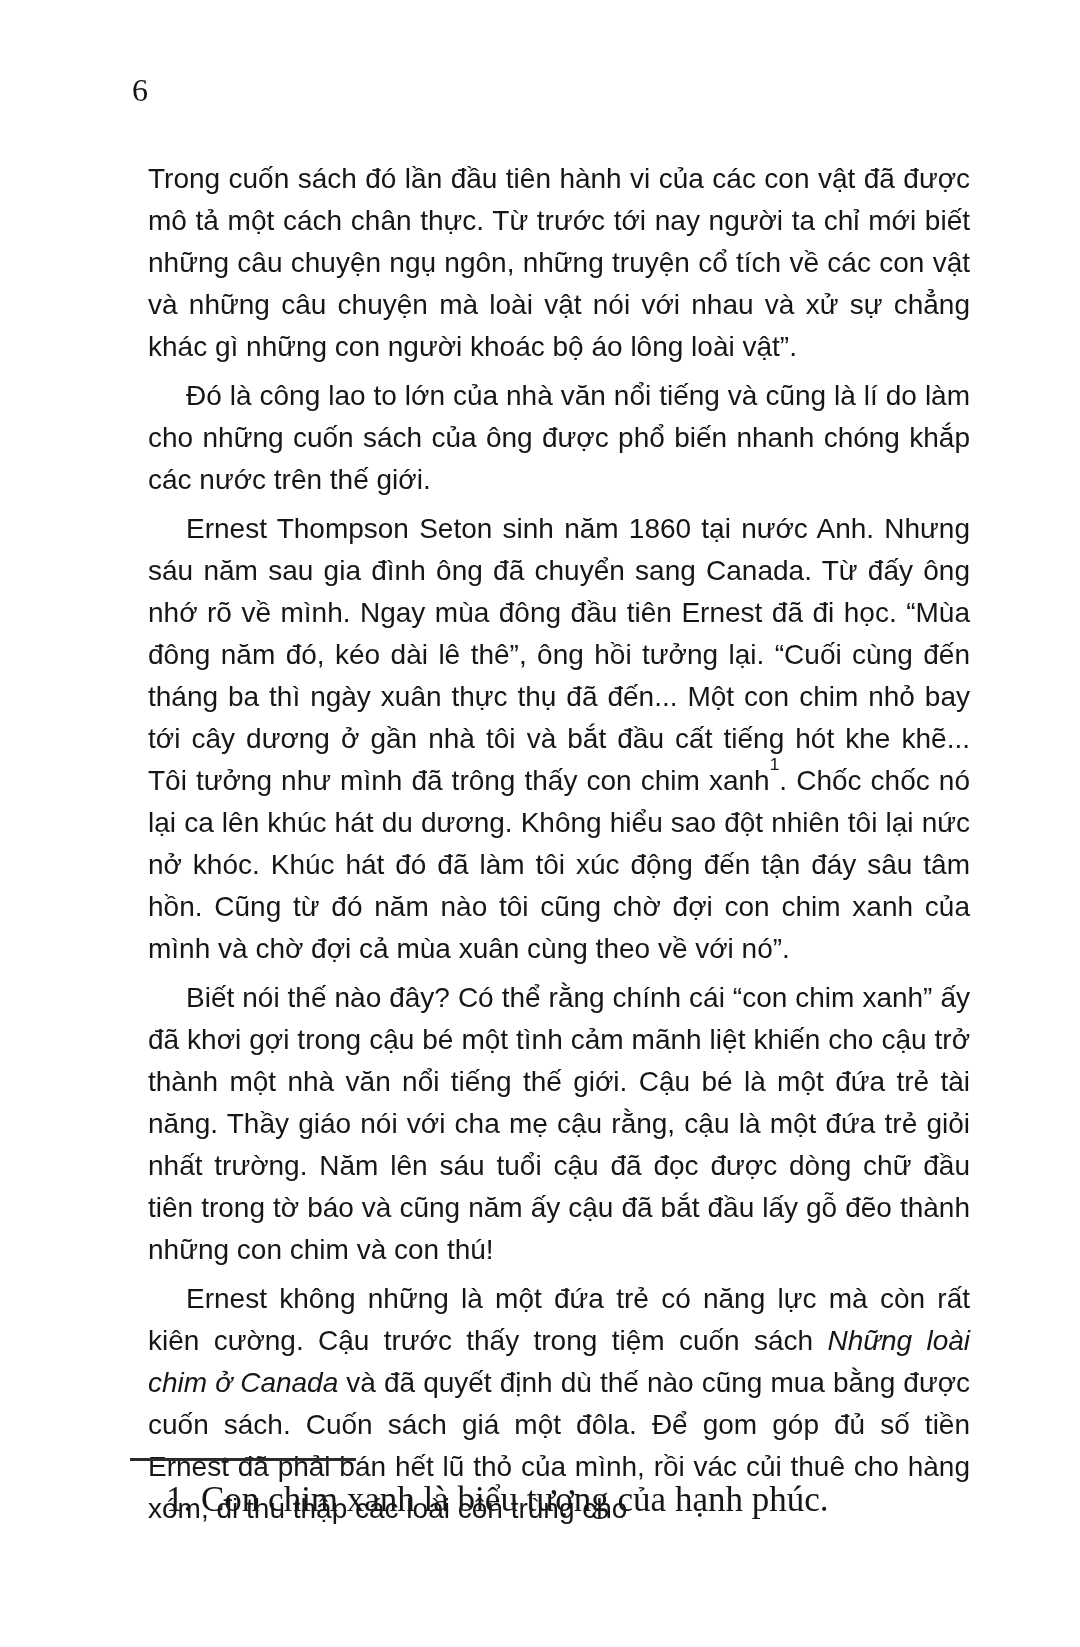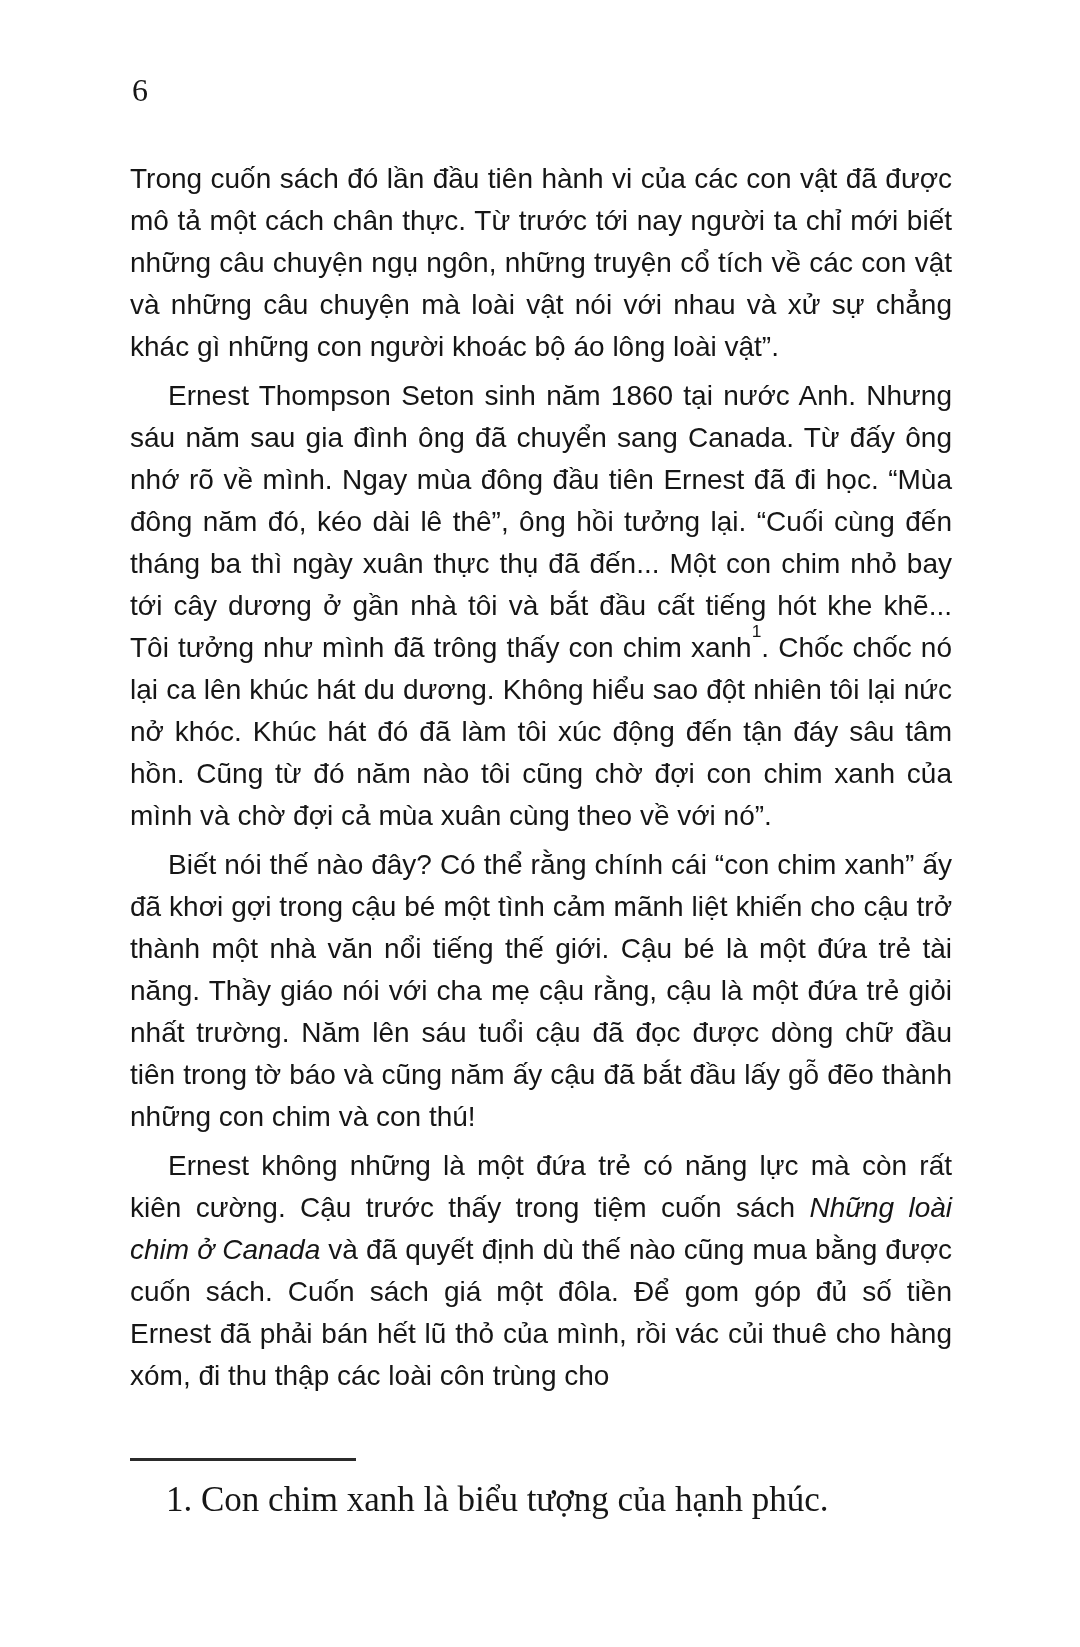--- a/index.html
+++ b/index.html
@@ -19,21 +19,21 @@
     position: absolute;
     top: 72px;
     left: 132px;
     font-family: "Liberation Serif", serif;
     font-size: 32px;
     color: #161616;
   }
   .body-text {
     position: absolute;
     top: 158px;
-    left: 130px;
+    left: 148px;
     width: 822px;
     font-family: "Liberation Sans", sans-serif;
     font-size: 28px;
     line-height: 42px;
     text-align: justify;
     color: #161616;
   }
   .body-text p {
     margin: 0 0 7px 0;
     text-indent: 38px;
@@ -78,20 +78,23 @@
 <div class="page">
 
   <div class="page-number">6</div>
 
   <div class="body-text">
 
     <p class="continuation">
       <span>Trong cuốn sách đó lần đầu tiên hành vi của các con vật đã được mô tả một cách chân thực. Từ trước tới nay người ta chỉ mới biết những câu chuyện ngụ ngôn, những truyện cổ tích về các con vật và những câu chuyện mà loài vật nói với nhau và xử sự chẳng khác gì những con người khoác bộ áo lông loài vật”.</span>
     </p>
 
+    <p>
+      <span>Đó là công lao to lớn của nhà văn nổi tiếng và cũng là lí do làm cho những cuốn sách của ông được phổ biến nhanh chóng khắp các nước trên thế giới.</span>
+    </p>
 
     <p>
       <span>Ernest Thompson Seton sinh năm 1860 tại nước Anh. Nhưng sáu năm sau gia đình ông đã chuyển sang Canada. Từ đấy ông nhớ rõ về mình. Ngay mùa đông đầu tiên Ernest đã đi học. “Mùa đông năm đó, kéo dài lê thê”, ông hồi tưởng lại. “Cuối cùng đến tháng ba thì ngày xuân thực thụ đã đến... Một con chim nhỏ bay tới cây dương ở gần nhà tôi và bắt đầu cất tiếng hót khe khẽ... Tôi tưởng như mình đã trông thấy con chim xanh</span><sup class="footnote-ref">1</sup><span>. Chốc chốc nó lại ca lên khúc hát du dương. Không hiểu sao đột nhiên tôi lại nức nở khóc. Khúc hát đó đã làm tôi xúc động đến tận đáy sâu tâm hồn. Cũng từ đó năm nào tôi cũng chờ đợi con chim xanh của mình và chờ đợi cả mùa xuân cùng theo về với nó”.</span>
     </p>
 
     <p>
       <span>Biết nói thế nào đây? Có thể rằng chính cái “con chim xanh” ấy đã khơi gợi trong cậu bé một tình cảm mãnh liệt khiến cho cậu trở thành một nhà văn nổi tiếng thế giới. Cậu bé là một đứa trẻ tài năng. Thầy giáo nói với cha mẹ cậu rằng, cậu là một đứa trẻ giỏi nhất trường. Năm lên sáu tuổi cậu đã đọc được dòng chữ đầu tiên trong tờ báo và cũng năm ấy cậu đã bắt đầu lấy gỗ đẽo thành những con chim và con thú!</span>
     </p>
 
     <p>

